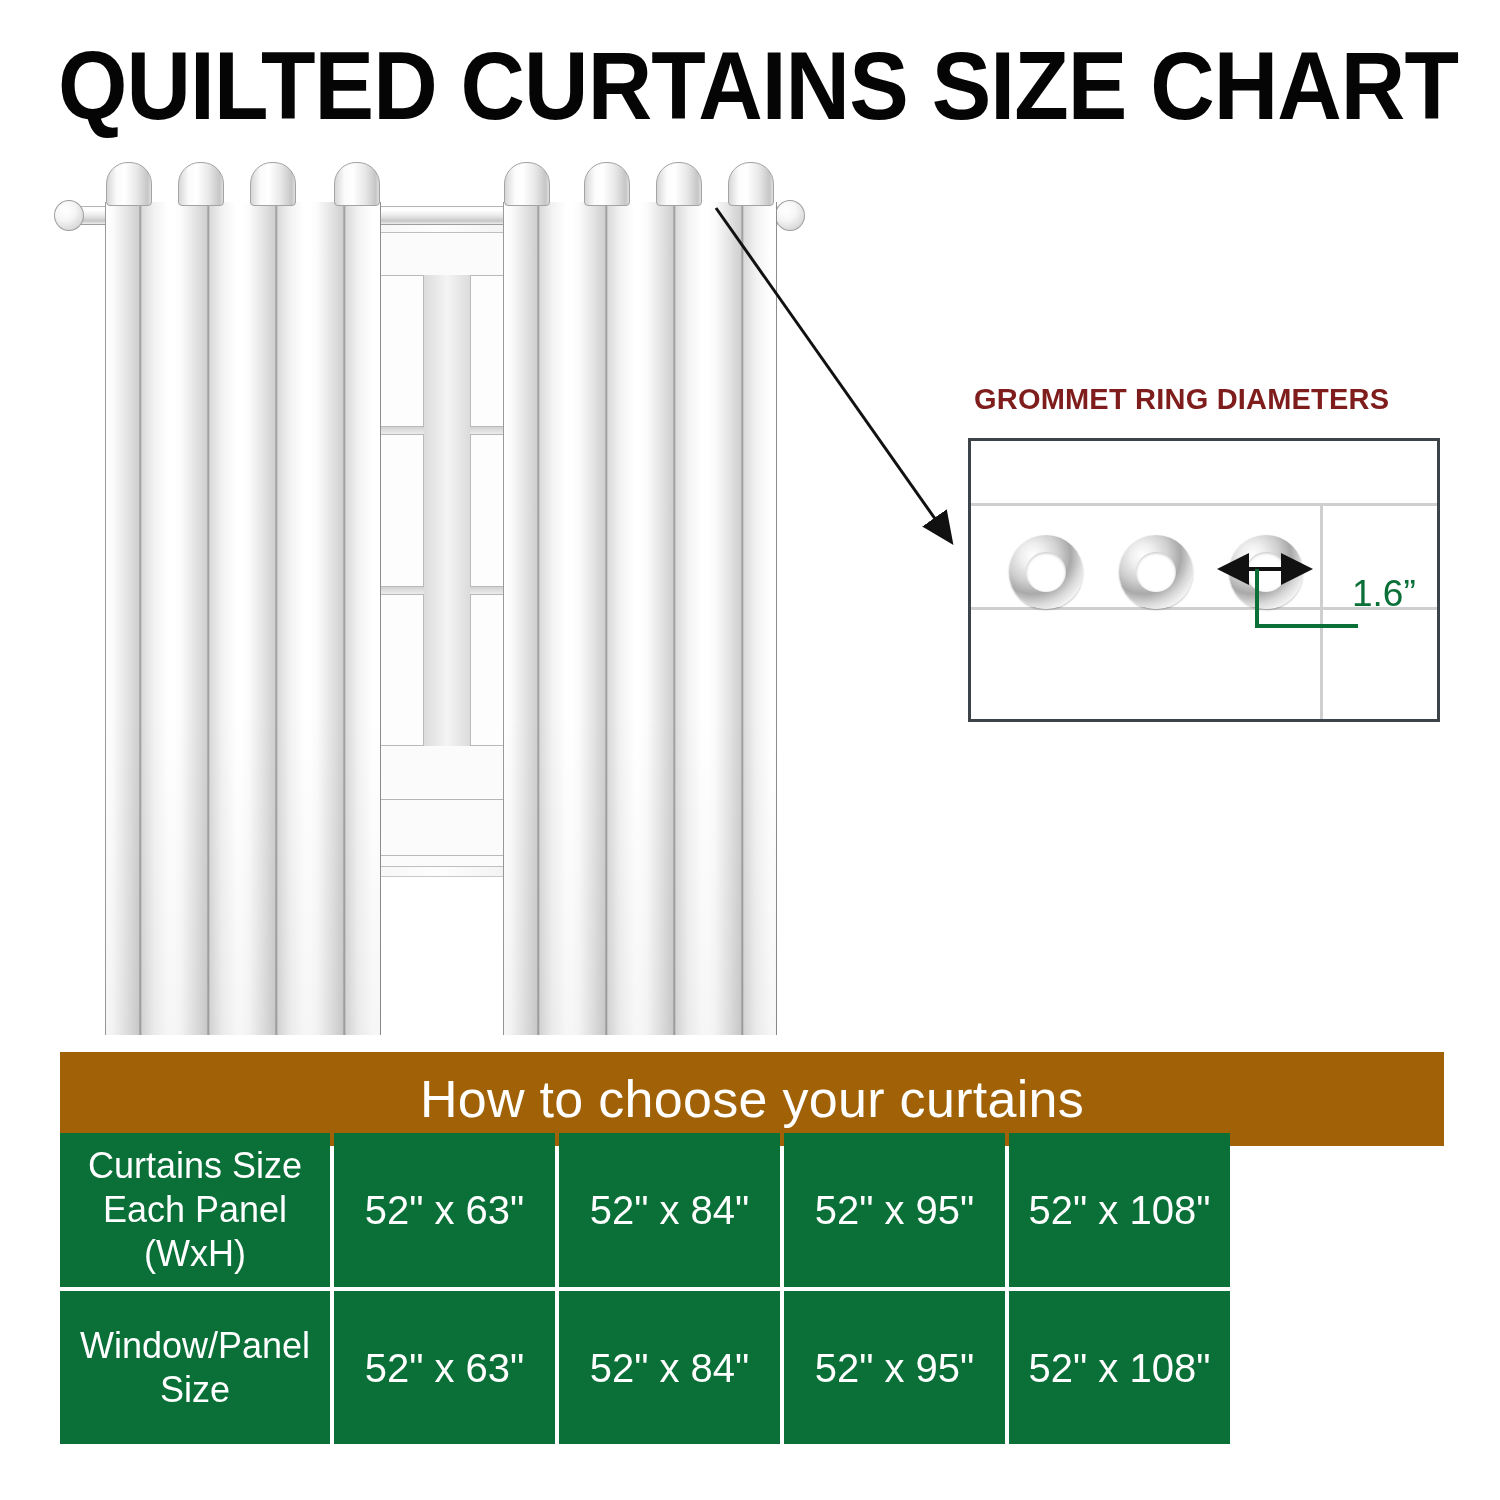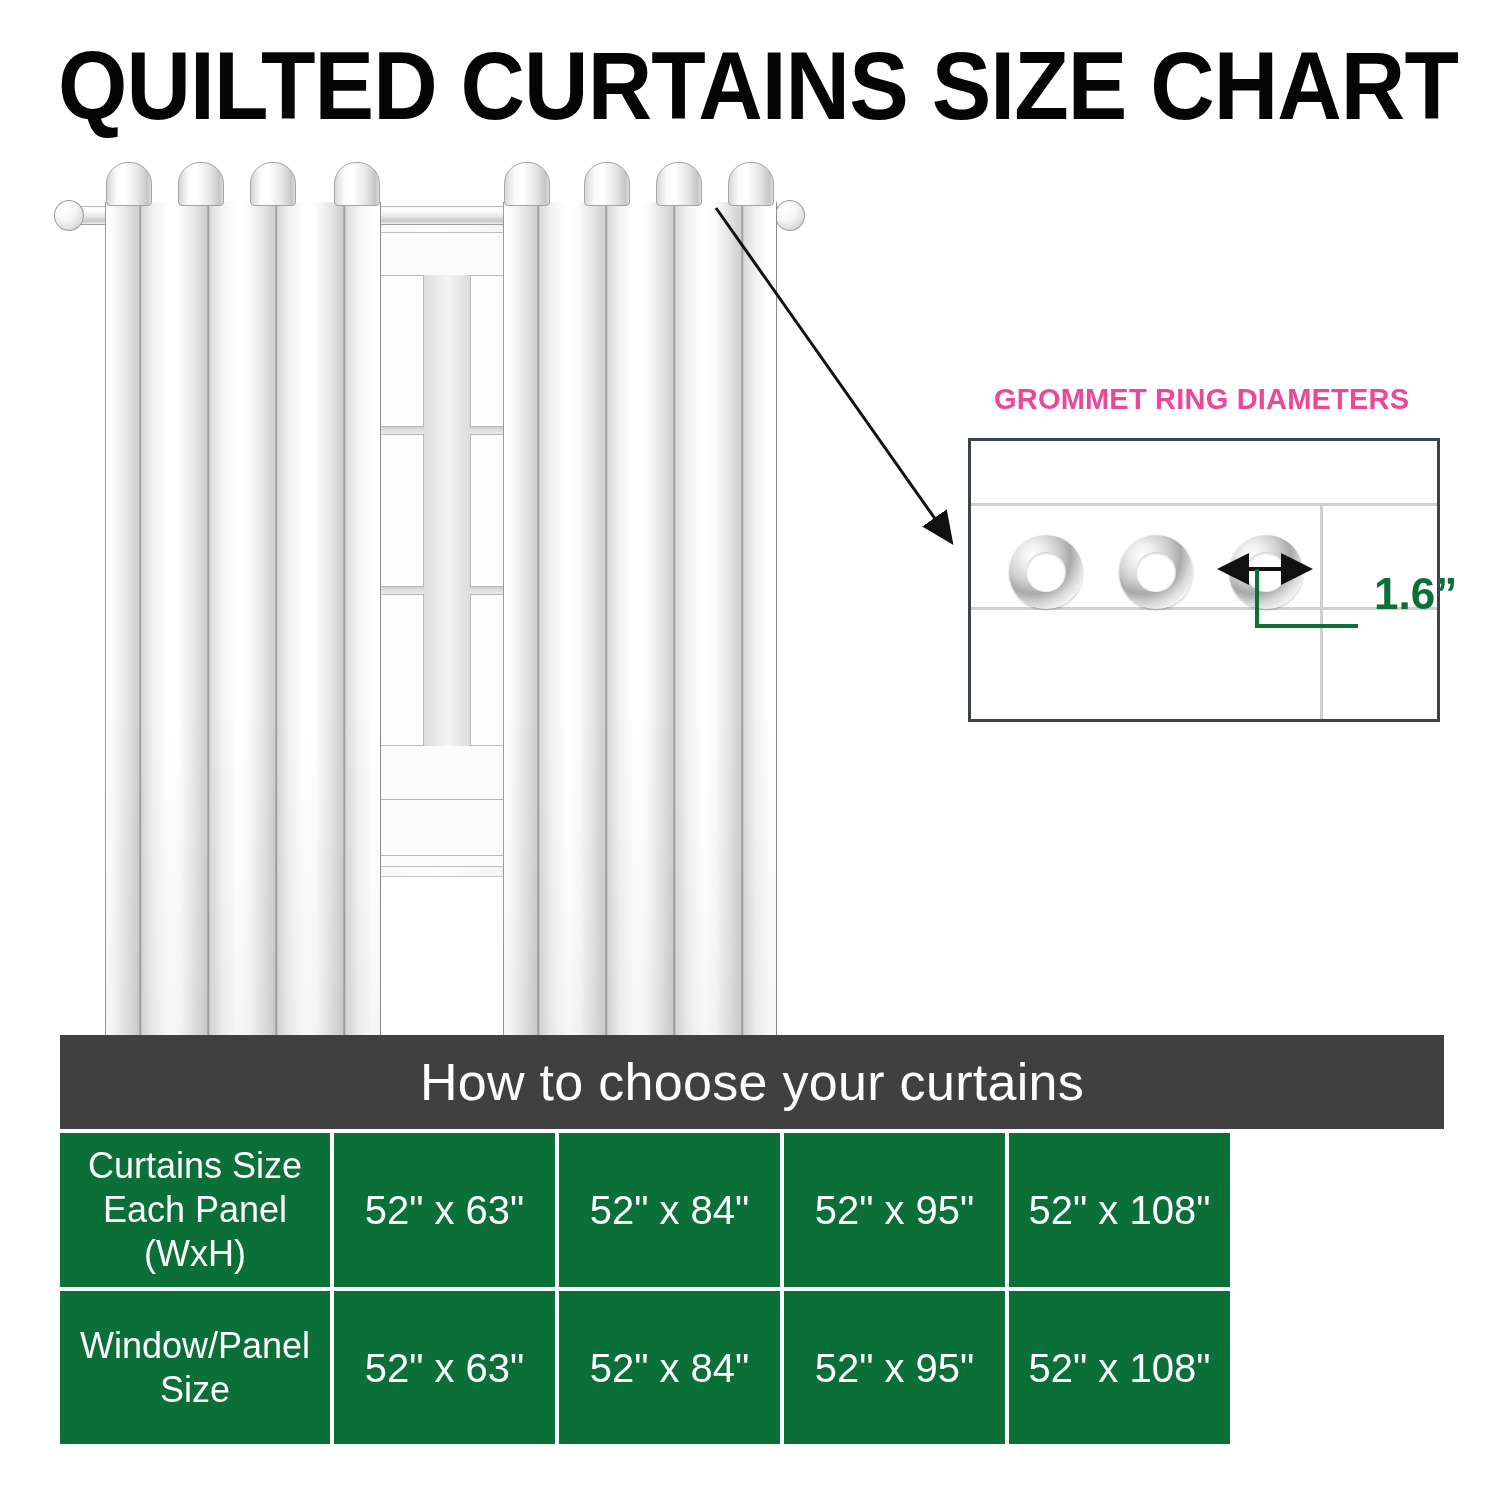--- a/index.html
+++ b/index.html
@@ -187,23 +187,22 @@
     width: 478px;
   }
   #grommet-heading {
     position: absolute;
     left: 8px;
     top: 0;
     font-weight: bold;
     font-size: 29px;
     line-height: 34px;
     letter-spacing: 0.2px;
-    color: #ec4899;
+    color: #7f1d1d;
     white-space: nowrap;
-    margin-left: 20px;
   }
   #grommet-box {
     position: absolute;
     left: 2px;
     top: 56px;
     width: 472px;
     height: 284px;
     background: #ffffff;
     border: 3px solid #3c4449;
     box-sizing: border-box;
@@ -246,45 +245,45 @@
     background: #ffffff;
     box-shadow: inset 0 1px 3px rgba(0,0,0,0.25);
   }
   .grommet-ring.g1 { left: 38px; }
   .grommet-ring.g2 { left: 148px; }
   .grommet-ring.g3 { left: 258px; }
 
   #dim-svg { position: absolute; left: 0; top: 0; width: 478px; height: 360px; pointer-events: none; }
   #dim-label {
     position: absolute;
-    left: 408px;
+    left: 386px;
     top: 190px;
-    font-weight: bold;
-    font-size: 44px;
+    font-weight: normal;
+    font-size: 37px;
     line-height: 44px;
     color: #0a7038;
     white-space: nowrap;
   }
 
   
   #size-table {
     position: absolute;
     left: 60px;
     top: 1035px;
     width: 1384px;
     height: 409px;
     background: #ffffff;
   }
   .tbl-header {
     position: absolute;
     left: 0;
-    top: 0;
+    top: 17px;
     width: 1384px;
     height: 94px;
-    background: #404040;
+    background: #a16207;
     color: #ffffff;
     display: flex;
     align-items: center;
     justify-content: center;
     font-size: 52px;
     font-weight: normal;
     letter-spacing: 0.3px;
   }
   .tbl-row {
     position: absolute;

